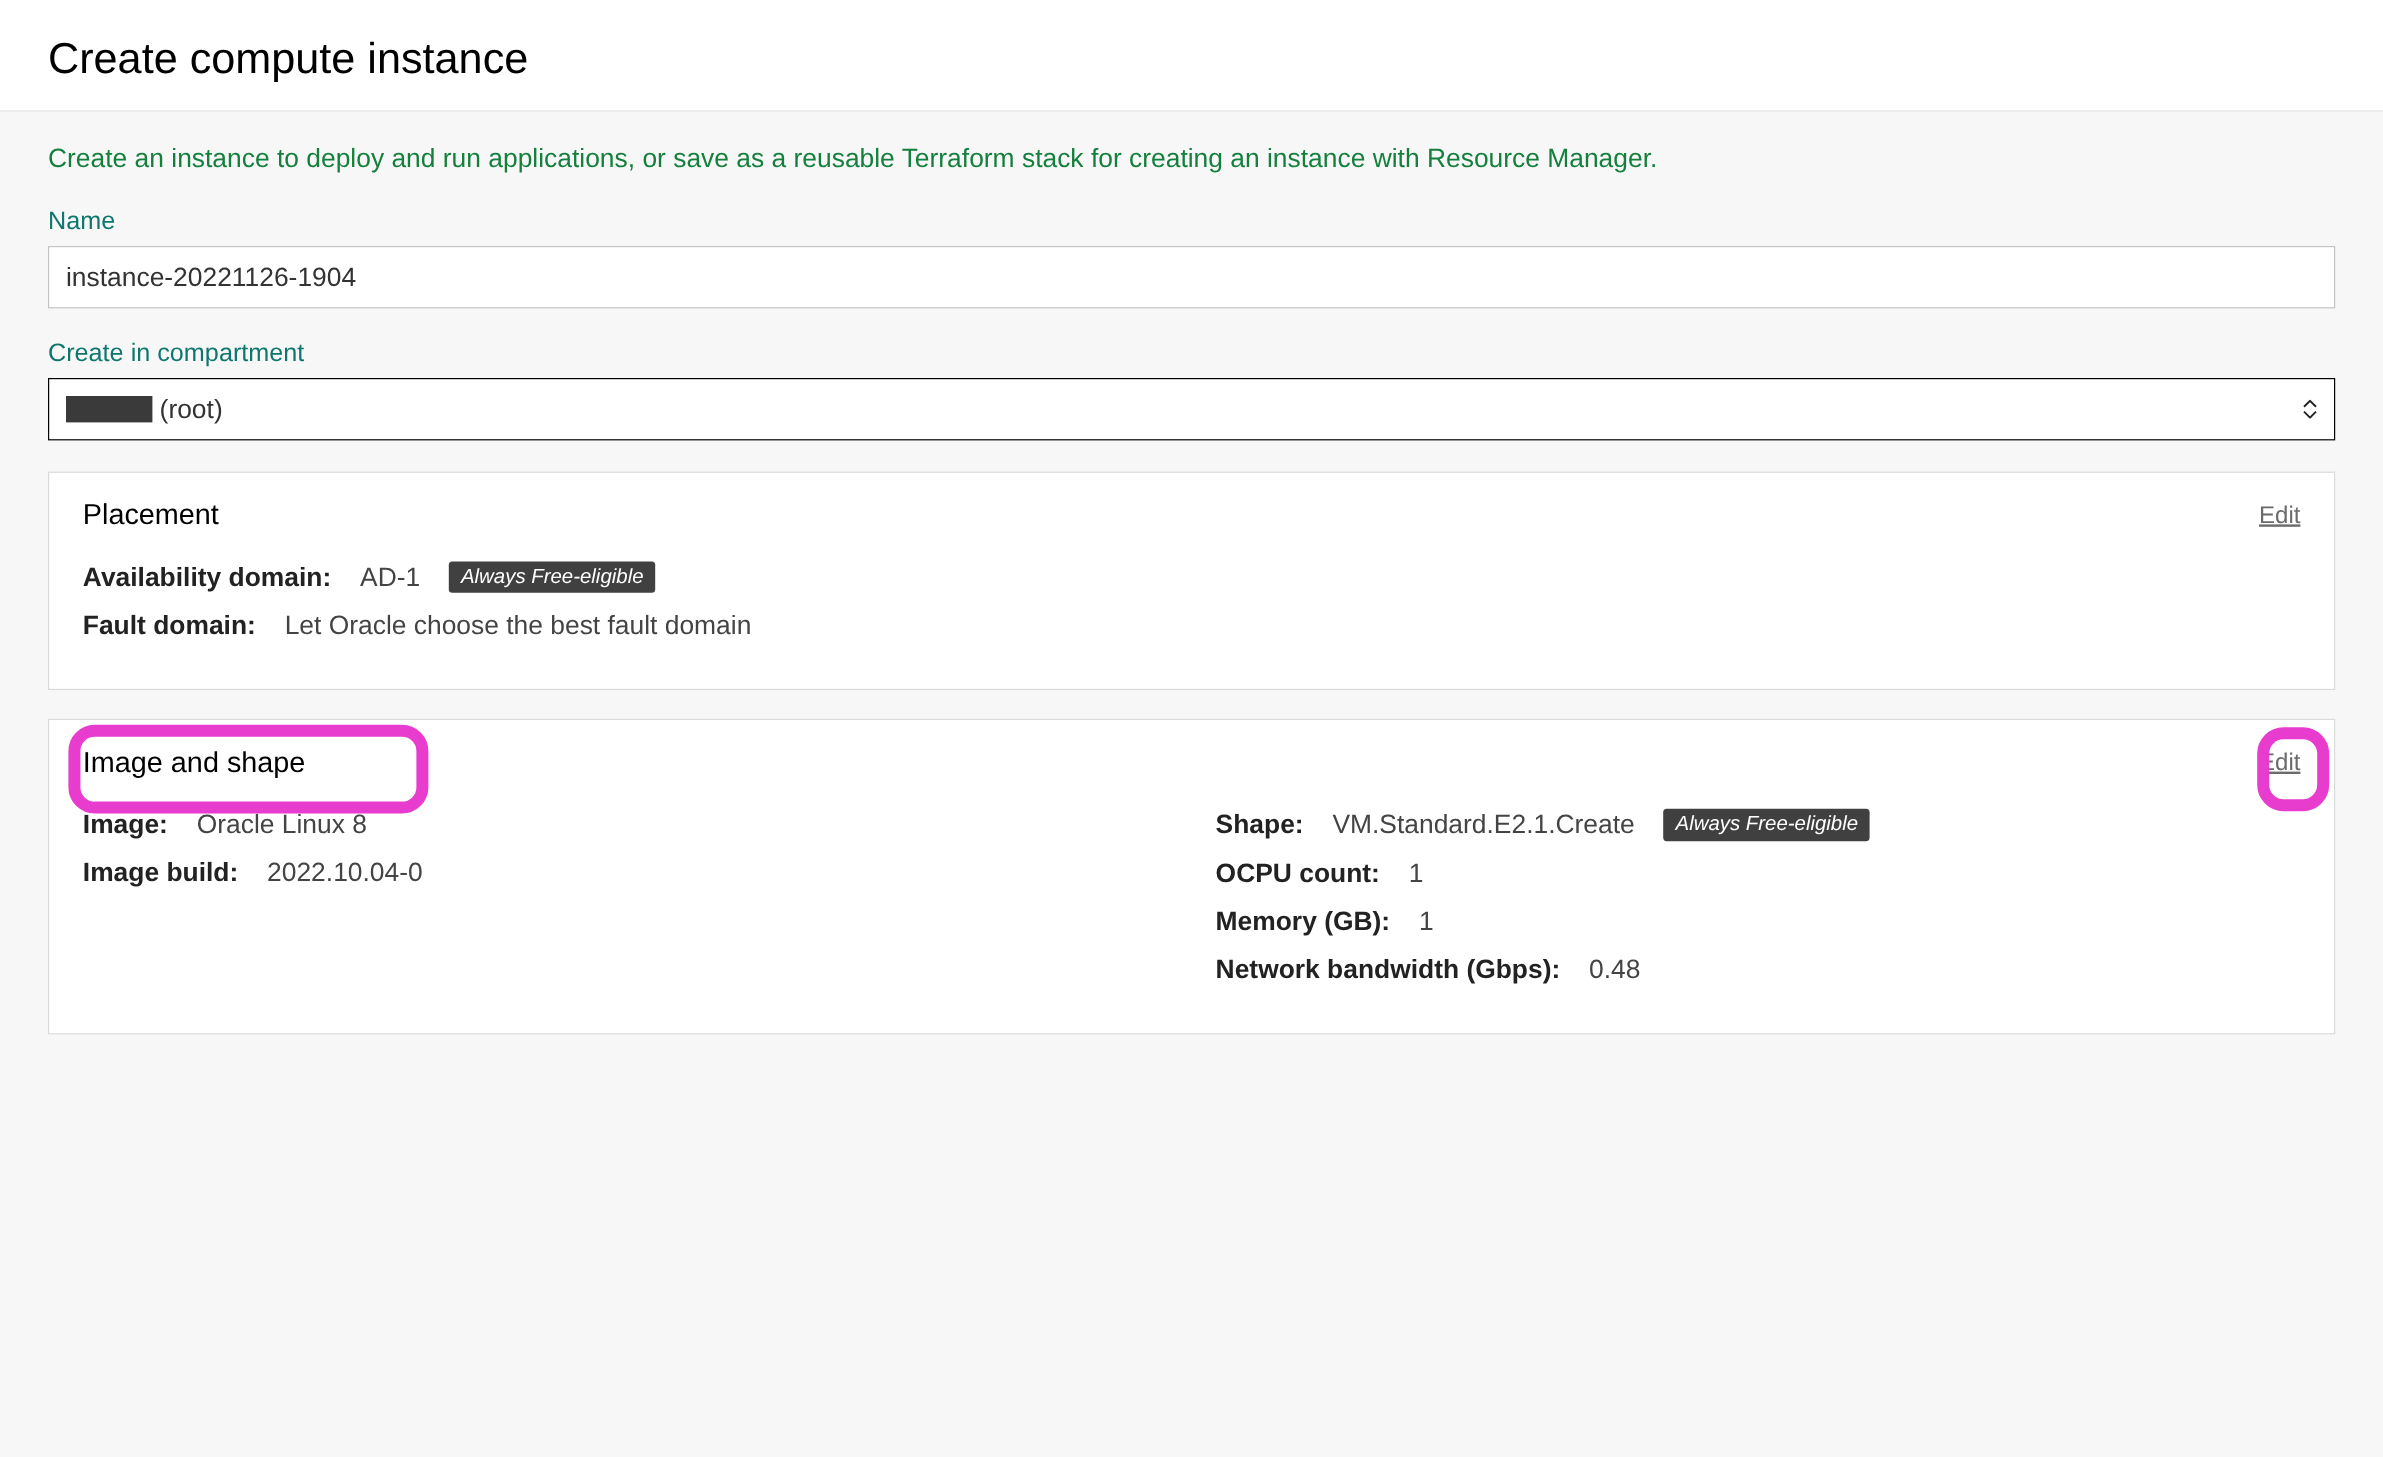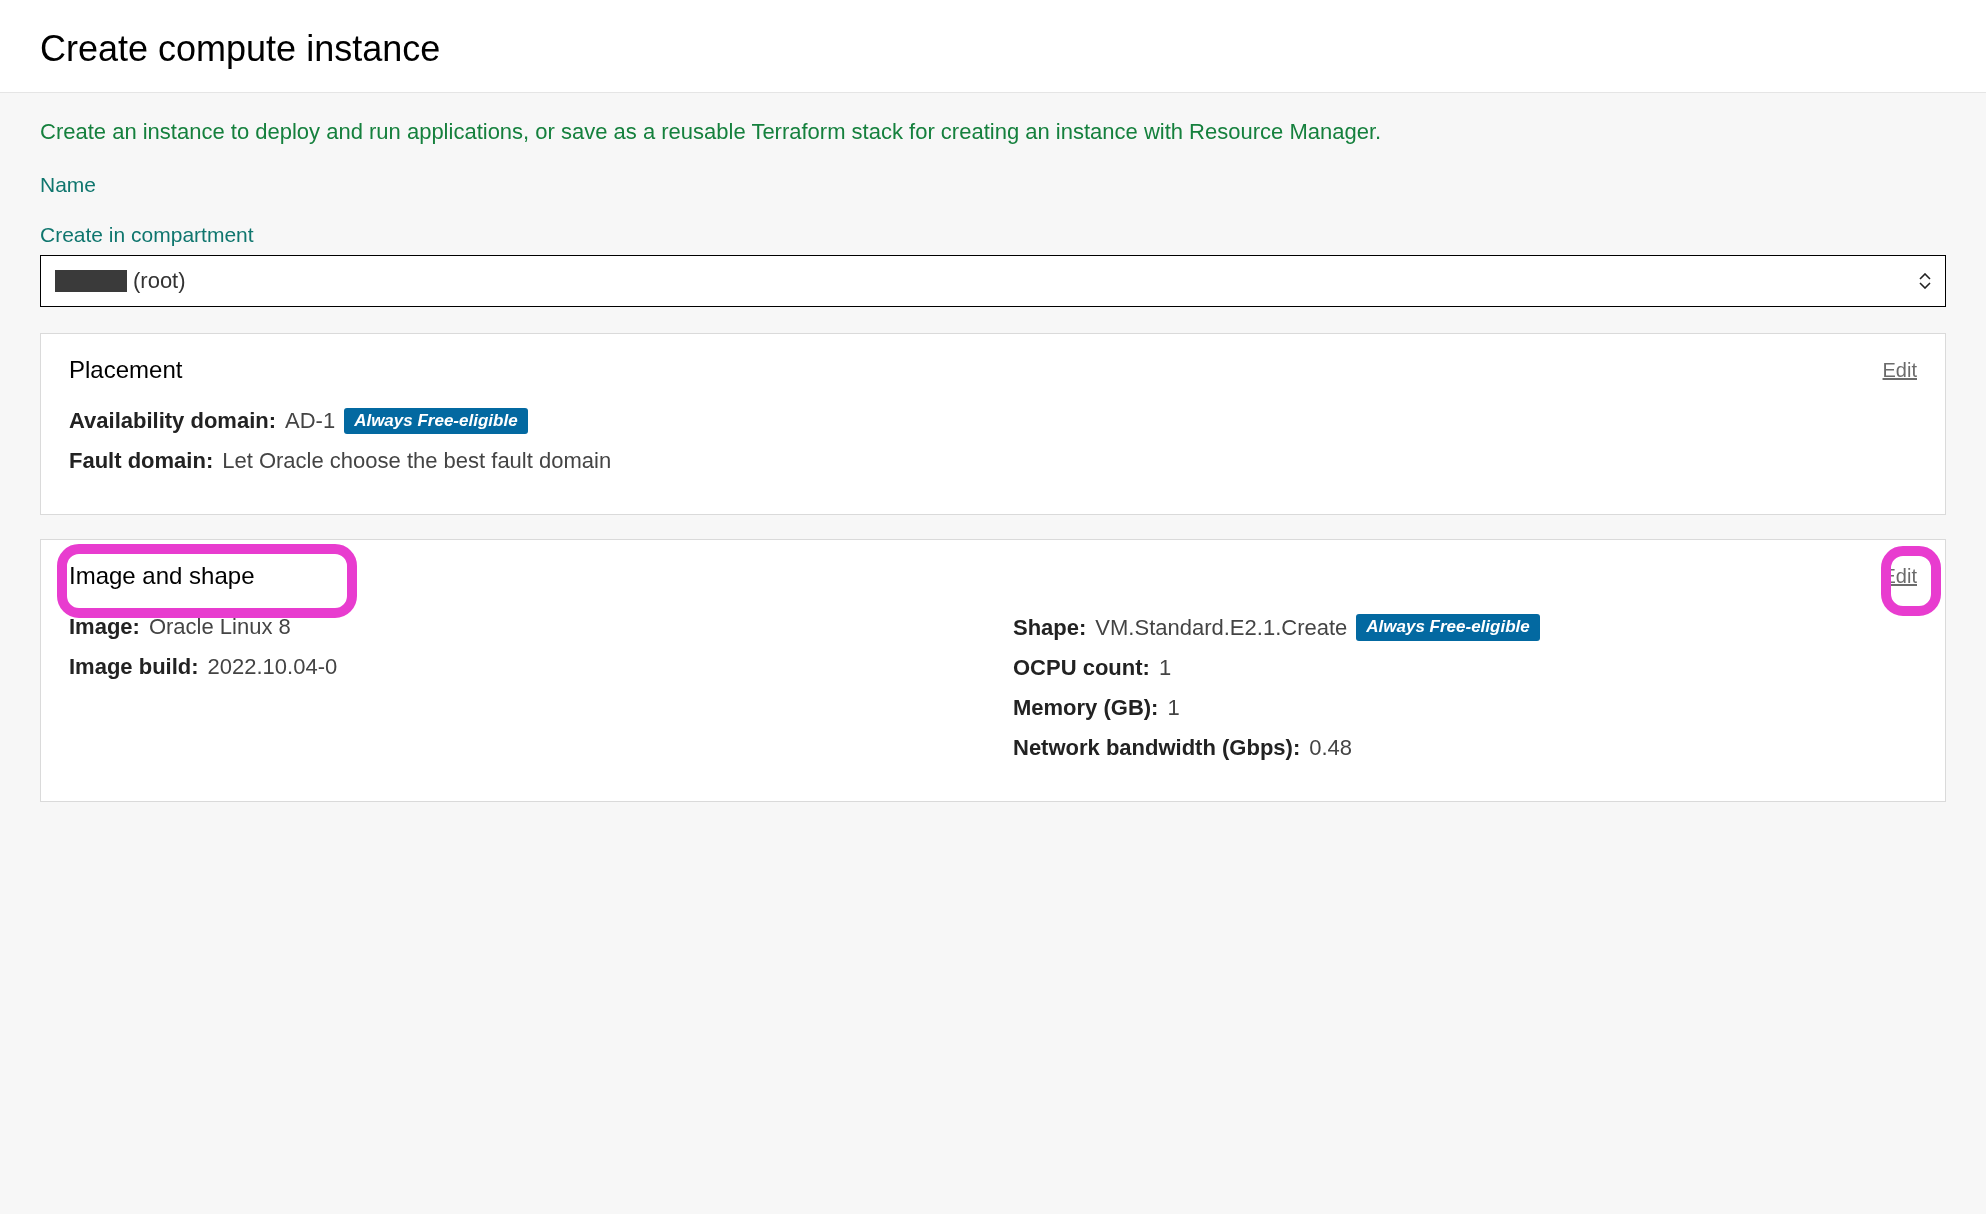--- a/index.html
+++ b/index.html
@@ -95,32 +95,31 @@
       color: #6b6b6b;
       font-size: 20px;
       text-decoration: underline;
       cursor: pointer;
     }
     .two-col {
       display: flex;
       gap: 40px;
     }
     .col { flex: 1; }
-    .kv { margin-bottom: 14px; font-size: 22px; color: #444; display: flex; align-items: center; flex-wrap: wrap; gap: 9px; }
+    .kv { margin-bottom: 14px; font-size: 22px; color: #444; display: flex; flex-wrap: wrap; gap: 24px; }
     .kv strong { color: #222; font-weight: 700; }
     .badge {
       display: inline-block;
-      background: #0369a1;
+      background: #404040;
       color: #fff;
       font-style: italic;
       font-size: 17px;
       padding: 3px 10px;
       border-radius: 3px;
       line-height: 1.2;
-      font-weight: bold;
     }
     .hl-pink {
       position: absolute;
       border: 10px solid #e83ccf;
       border-radius: 22px;
       pointer-events: none;
     }
     .hl-title { left: 16px; top: 4px; width: 300px; height: 74px; }
     .hl-edit { right: 4px; top: 6px; width: 60px; height: 70px; }
   </style>
@@ -130,20 +129,21 @@
 <div class="header-bar">
   <h1 class="page-title">Create compute instance</h1>
 </div>
 
 <div class="content">
 
   <p class="intro">Create an instance to deploy and run applications, or save as a reusable Terraform stack for creating an instance with Resource Manager.</p>
 
   <div class="field-group">
     <label class="field-label">Name</label>
+    <input type="text" class="text-input" value="instance-20221126-1904" style="">
   </div>
 
   <div class="field-group">
     <label class="field-label">Create in compartment</label>
     <div class="select-wrap">
       <span class="redact"></span>
       <span class="select-text"> (root)</span>
       <span class="select-caret">
         <svg width="12" height="7" viewBox="0 0 12 7">
             <path d="M1 6 L6 1 L11 6" fill="none" stroke="#222" stroke-width="1.6"></path>

